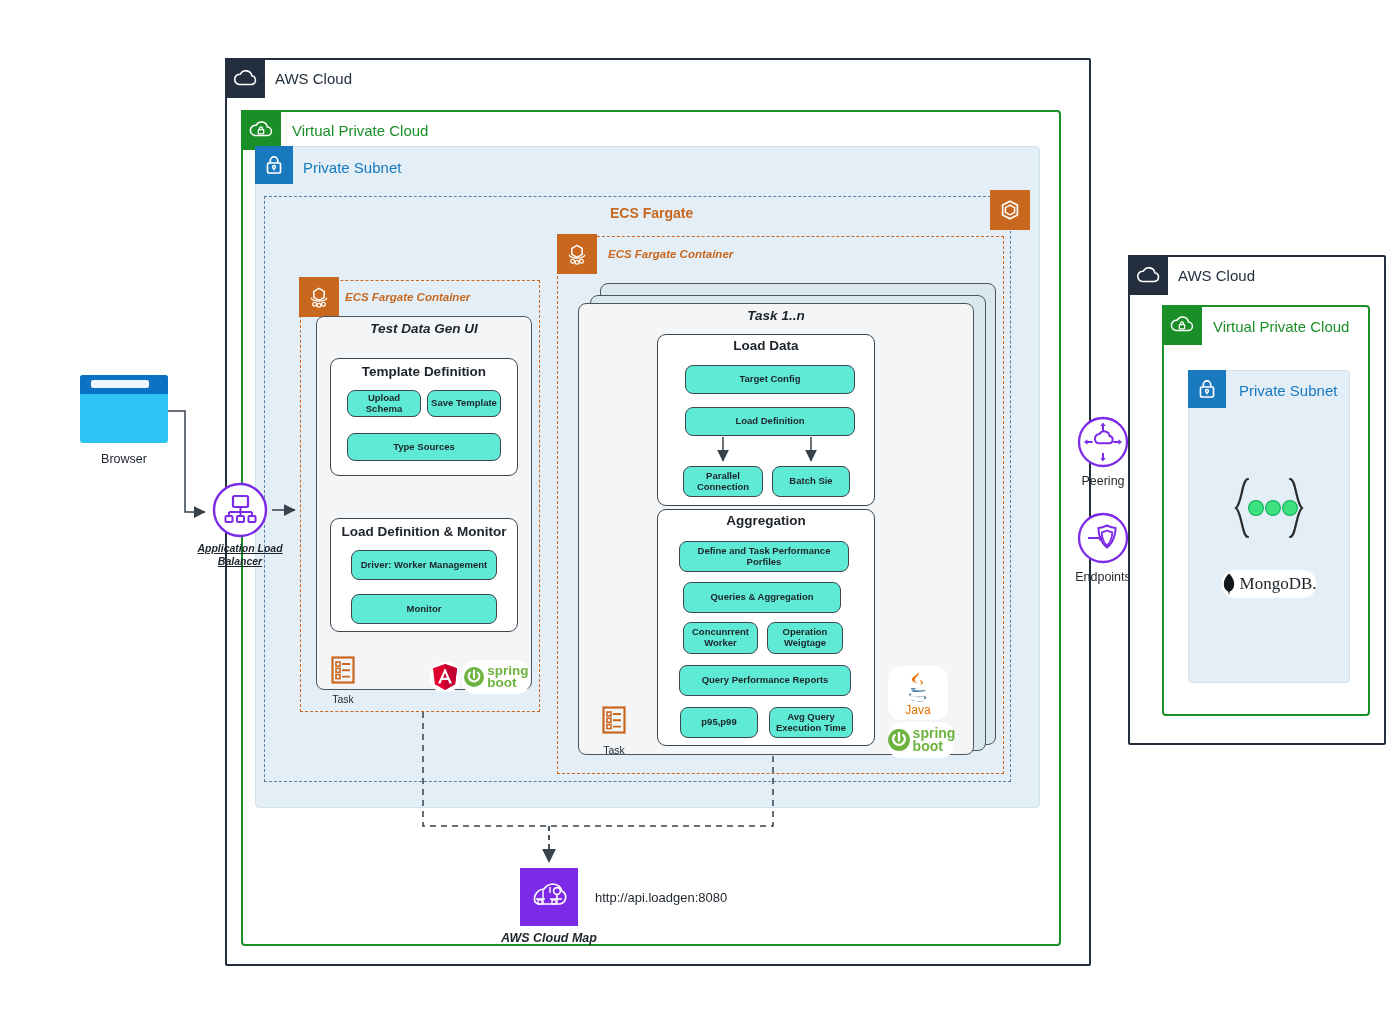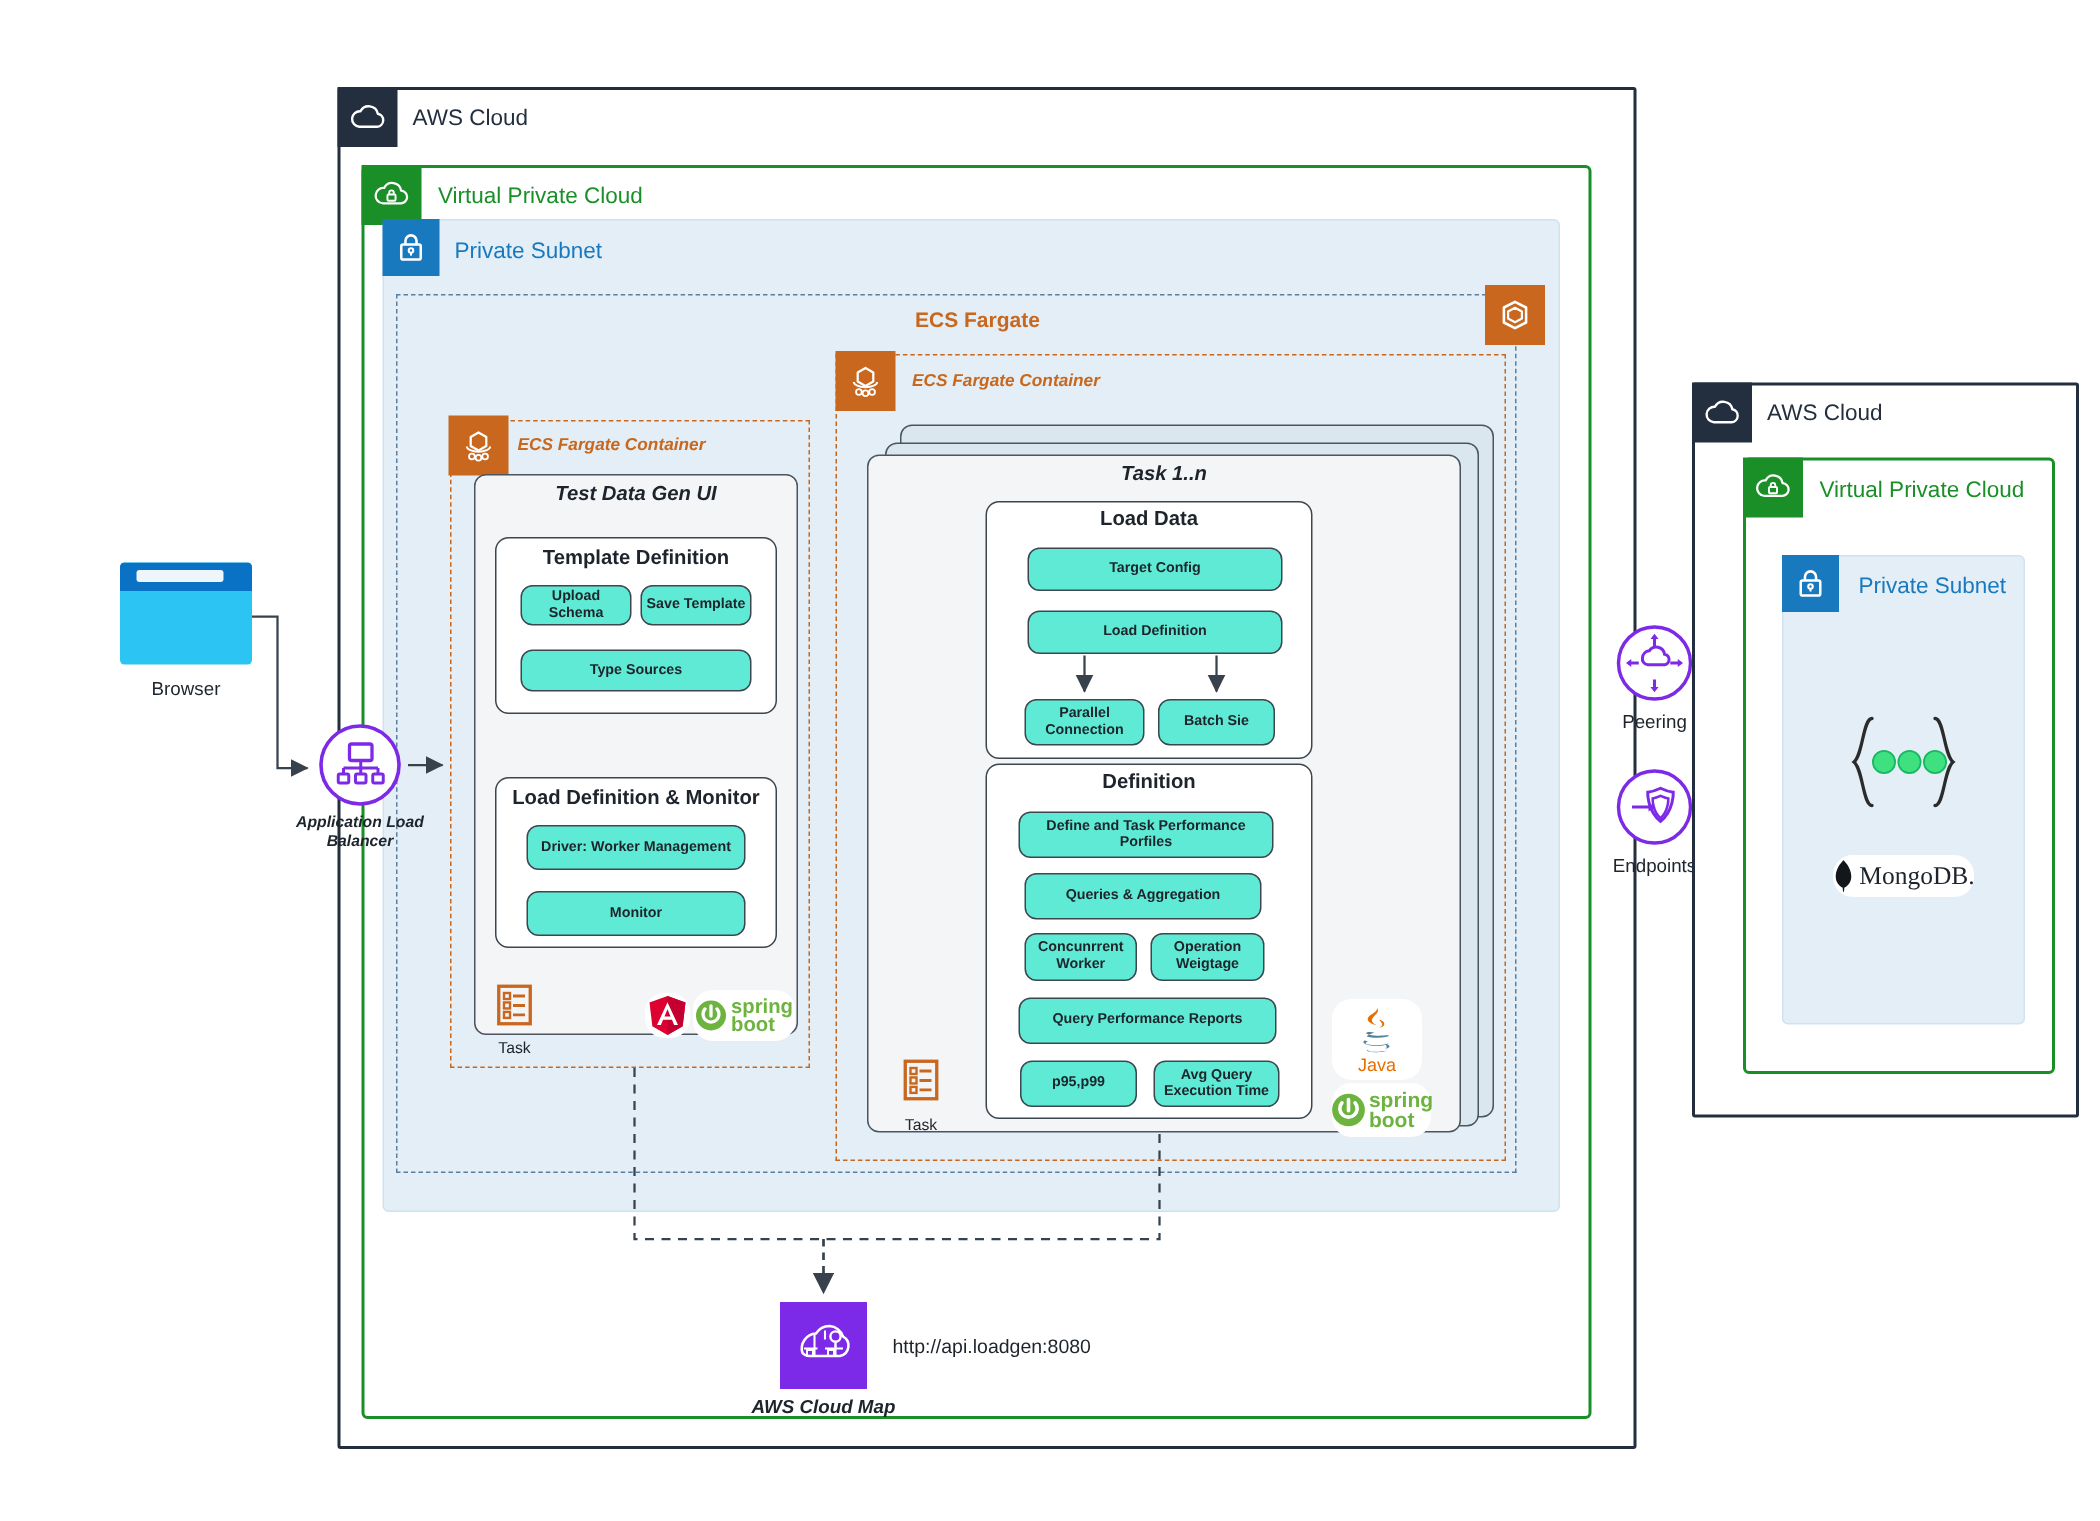--- a/index.html
+++ b/index.html
@@ -41,21 +41,21 @@
         border:1.3px solid #3c464f;border-radius:8px;
         display:flex;align-items:center;justify-content:center;text-align:center;
         font-size:9.5px;font-weight:bold;color:#1d242b;line-height:1.15;padding:2px;}
   .hdr{position:absolute;width:100%;text-align:center;font-weight:bold;color:#1d242b;}
   .hdr-card{font-size:13.5px;font-style:italic;}
   .hdr-panel{font-size:13.5px;}
 
   
   .cap{position:absolute;text-align:center;font-size:12.5px;color:#1d242b;}
   .cap-b{font-weight:bold;font-style:italic;}
-  .cap-i{font-style:italic;font-weight:bold;font-size:10.5px;line-height:1.25;}
+  .cap-i{font-style:italic;font-weight:bold;font-size:10.5px;line-height:1.25;text-decoration:underline;}
   .small-cap{position:absolute;font-size:10.5px;color:#1d242b;text-align:center;}
 
   .urltext{position:absolute;font-size:13px;color:#1d242b;white-space:nowrap;}
 
   
   .logo{position:absolute;background:#ffffff;display:flex;align-items:center;justify-content:center;border-radius:13px;}
   .springboot{font-family:"Liberation Sans",sans-serif;color:#6db33f;font-weight:bold;line-height:0.92;}
   .javaword{color:#e76f00;font-weight:normal;}
   .mongoword{color:#1d242b;font-size:17px;font-family:"Liberation Serif",serif;}
 
@@ -179,21 +179,21 @@
 <div class="hdr hdr-card" style="left:578px;top:308px;width:396px;">Task 1..n</div>
 
 <div class="panel" style="left:657px;top:334px;width:218px;height:172px;"></div>
 <div class="hdr hdr-panel" style="left:657px;top:338px;width:218px;">Load Data</div>
 <div class="pill" style="left:685px;top:365px;width:170px;height:29px;">Target Config</div>
 <div class="pill" style="left:685px;top:407px;width:170px;height:29px;">Load Definition</div>
 <div class="pill" style="left:683px;top:466px;width:80px;height:31px;">Parallel Connection</div>
 <div class="pill" style="left:772px;top:466px;width:78px;height:31px;">Batch Sie</div>
 
 <div class="panel" style="left:657px;top:509px;width:218px;height:237px;"></div>
-<div class="hdr hdr-panel" style="left:657px;top:513px;width:218px;">Definition</div>
+<div class="hdr hdr-panel" style="left:657px;top:513px;width:218px;">Aggregation</div>
 <div class="pill" style="left:679px;top:541px;width:170px;height:31px;">Define and Task Performance Porfiles</div>
 <div class="pill" style="left:683px;top:582px;width:158px;height:31px;">Queries &amp; Aggregation</div>
 <div class="pill" style="left:683px;top:622px;width:75px;height:32px;">Concunrrent Worker</div>
 <div class="pill" style="left:767px;top:622px;width:76px;height:32px;">Operation Weigtage</div>
 <div class="pill" style="left:679px;top:665px;width:172px;height:31px;">Query Performance Reports</div>
 <div class="pill" style="left:680px;top:707px;width:78px;height:31px;">p95,p99</div>
 <div class="pill" style="left:769px;top:707px;width:84px;height:31px;">Avg Query Execution Time</div>
 
 <div class="tile" style="left:601px;top:705px;width:26px;height:30px;">
   <svg width="26" height="30" viewBox="0 0 26 30">

